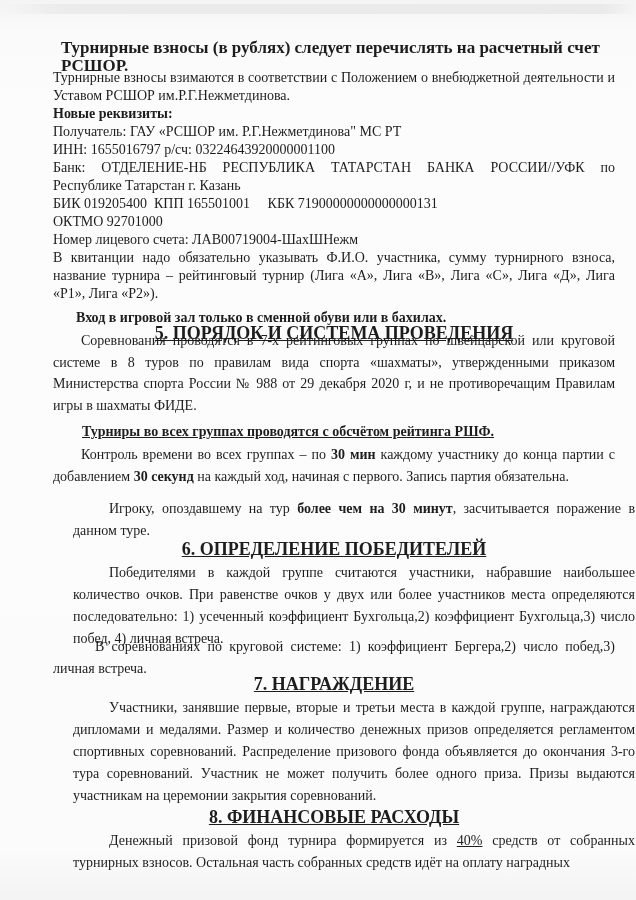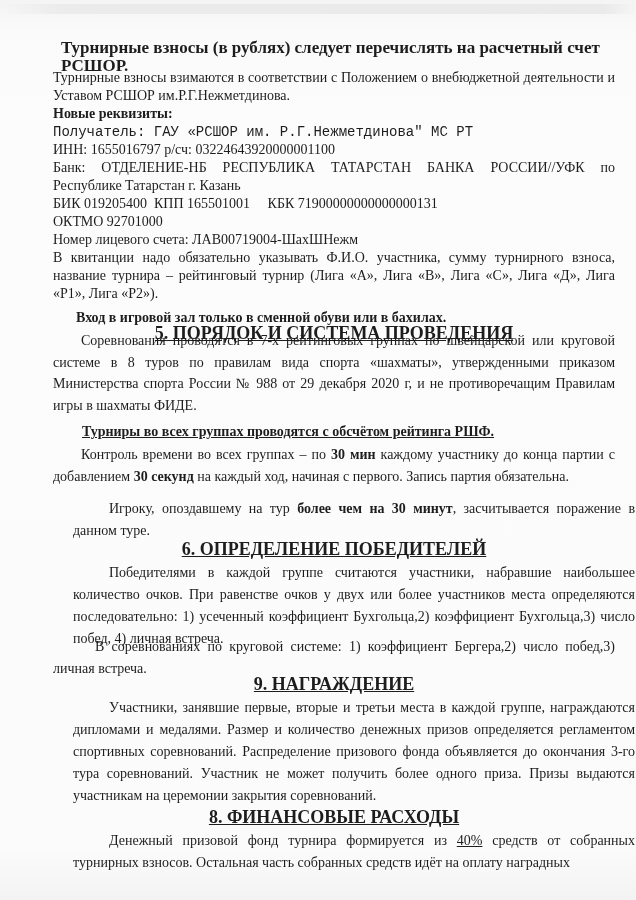--- a/index.html
+++ b/index.html
@@ -33,21 +33,21 @@
 <body>
 
 <div class="page">
   <div class="bleed"></div>
 
   <div class="txt b" style="top:39px; left:61px; width:560px; font-size:17px;">Турнирные взносы (в рублях) следует перечислять на расчетный счет РСШОР.</div>
 
   <div class="txt j" style="top:69px;">Турнирные взносы взимаются в соответствии с Положением о внебюджетной деятельности и Уставом РСШОР им.Р.Г.Нежметдинова.</div>
 
   <div class="txt b" style="top:105px;">Новые реквизиты:</div>
-  <div class="txt" style="top:123px;font-family:Liberation Mono, monospace;">Получатель: ГАУ «РСШОР им. Р.Г.Нежметдинова" МС РТ</div>
+  <div class="txt" style="top:123px;">Получатель: ГАУ «РСШОР им. Р.Г.Нежметдинова" МС РТ</div>
   <div class="txt" style="top:141px;">ИНН: 1655016797 р/сч: 03224643920000001100</div>
   <div class="txt jl" style="top:159px;">Банк: ОТДЕЛЕНИЕ-НБ РЕСПУБЛИКА ТАТАРСТАН БАНКА РОССИИ//УФК по</div>
   <div class="txt" style="top:177px;">Республике Татарстан г. Казань</div>
   <div class="txt" style="top:195px; white-space:pre;">БИК 019205400  КПП 165501001     КБК 71900000000000000131</div>
   <div class="txt" style="top:213px;">ОКТМО 92701000</div>
   <div class="txt" style="top:231px;">Номер лицевого счета: ЛАВ00719004-ШахШНежм</div>
   <div class="txt j" style="top:249px;">В квитанции надо обязательно указывать Ф.И.О. участника, сумму турнирного взноса, название турнира – рейтинговый турнир (Лига «А», Лига «В», Лига «С», Лига «Д», Лига «Р1», Лига «Р2»).</div>
 
   <div class="txt b" style="top:309px; left:76px; width:520px;">Вход в игровой зал только в сменной обуви или в бахилах.</div>
 
@@ -57,18 +57,18 @@
   <div class="txt b u" style="top:423px; left:82px; width:520px;">Турниры во всех группах проводятся с обсчётом рейтинга РШФ.</div>
 
   <div class="txt j ind" style="top:444px; line-height:21.5px;"><span>Контроль времени во всех группах – по </span><b>30 мин</b><span>  каждому участнику до конца партии с добавлением </span><b>30 секунд</b><span> на каждый ход, начиная с первого. Запись партия обязательна.</span></div>
 
   <div class="txt j ind2" style="top:498px; line-height:21.5px;"><span>Игроку, опоздавшему на тур </span><b>более чем на 30 минут</b><span>, засчитывается поражение в данном туре.</span></div>
 
   <div class="txt h c" style="top:540px;">6. ОПРЕДЕЛЕНИЕ  ПОБЕДИТЕЛЕЙ</div>
   <div class="txt j ind2" style="top:562px; line-height:22px;">Победителями в каждой группе считаются участники, набравшие наибольшее количество очков. При равенстве очков у двух или более участников места определяются последовательно: 1) усеченный коэффициент Бухгольца,2) коэффициент Бухгольца,3) число побед, 4) личная встреча.</div>
   <div class="txt j" style="top:636px; line-height:22px; text-indent:42px;">В соревнованиях по круговой системе: 1) коэффициент Бергера,2) число побед,3) личная встреча.</div>
 
-  <div class="txt h c" style="top:675px;">9. НАГРАЖДЕНИЕ</div>
+  <div class="txt h c" style="top:675px;">7. НАГРАЖДЕНИЕ</div>
   <div class="txt j ind2" style="top:697px; line-height:22px;">Участники, занявшие первые, вторые и третьи места в каждой группе, награждаются дипломами и медалями. Размер и количество денежных призов определяется регламентом спортивных соревнований. Распределение призового фонда объявляется до окончания 3-го тура соревнований. Участник не может получить более одного приза. Призы выдаются участникам на церемонии закрытия соревнований.</div>
 
   <div class="txt h c" style="top:808px;">8. ФИНАНСОВЫЕ РАСХОДЫ</div>
   <div class="txt j ind2" style="top:830px; line-height:22px;"><span>Денежный призовой фонд турнира формируется из </span><span class="u">40%</span><span> средств от собранных турнирных взносов. Остальная часть собранных средств идёт на оплату наградных</span></div>
 </div>
 
 </body></html>

